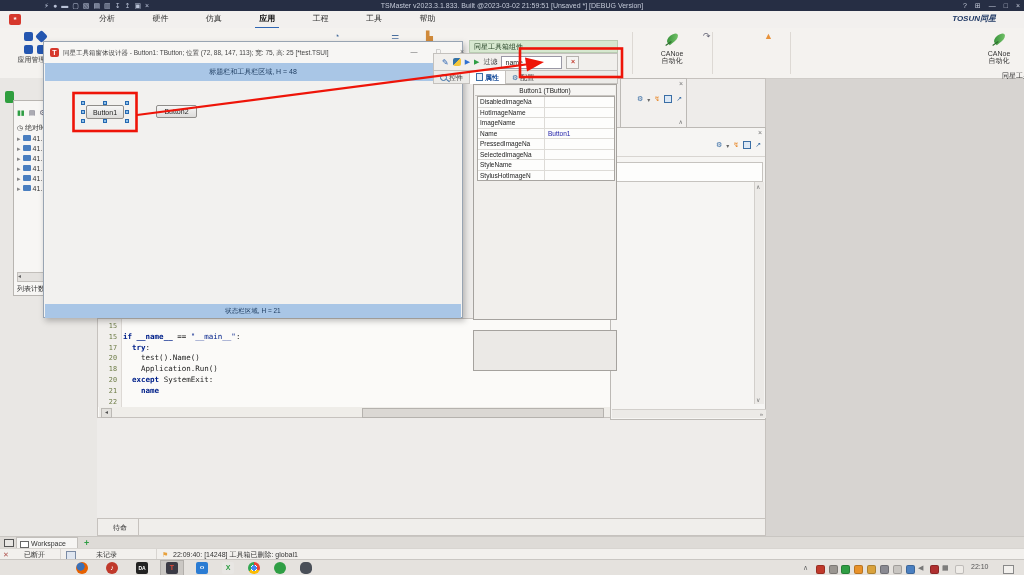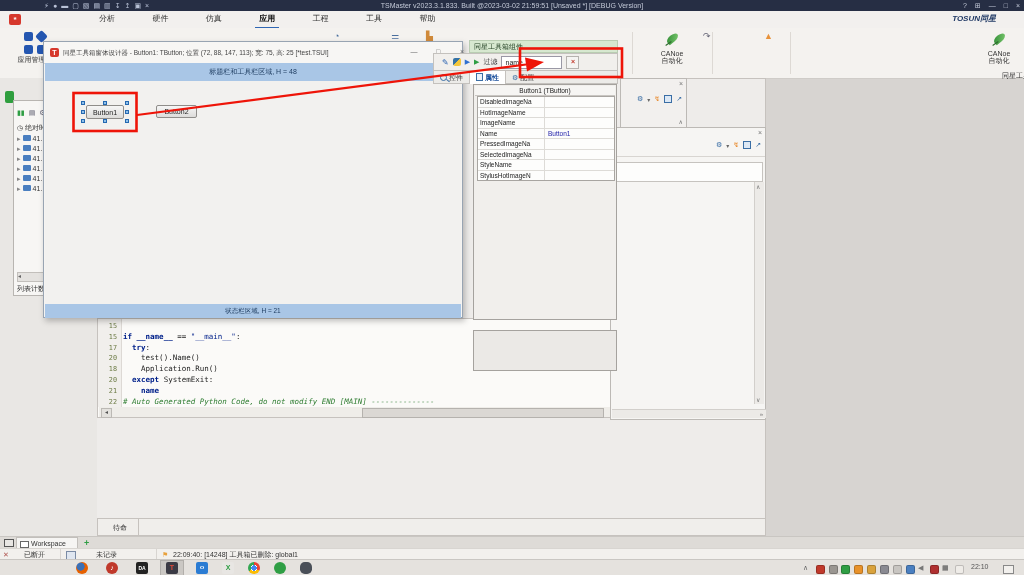--- a/index.html
+++ b/index.html
@@ -323,21 +323,20 @@
         <div class="cl" style="top: 56px;">
           <span class="ln">20</span>
           <span class="ct"><span class="tok-pl">  </span><span class="tok-kw">except </span><span class="tok-pl">SystemExit:</span></span>
         </div>
         <div class="cl" style="top: 66.8px;">
           <span class="ln">21</span>
           <span class="ct"><span class="tok-pl">    </span><span class="tok-kw">name</span></span>
         </div>
         <div class="cl" style="top: 77.6px;">
           <span class="ln">22</span>
-          <span class="ct"><span class="tok-com"># Auto Generated Python Code, do not modify END [MAIN] --------------</span></span>
         </div>
       </div>
     <div id="code-hscroll">
       <div id="code-hl-arrow">◂</div>
       <div id="code-hthumb"></div>
     </div>
   </div>
 
   <div id="status-strip" class="abs">
     <div id="standby">待命</div>

